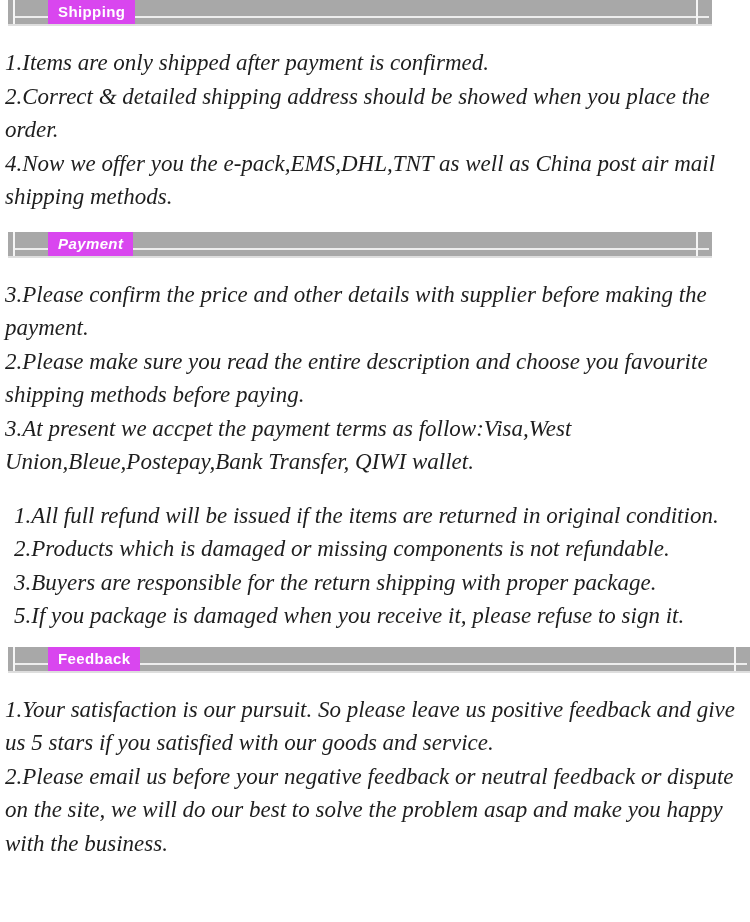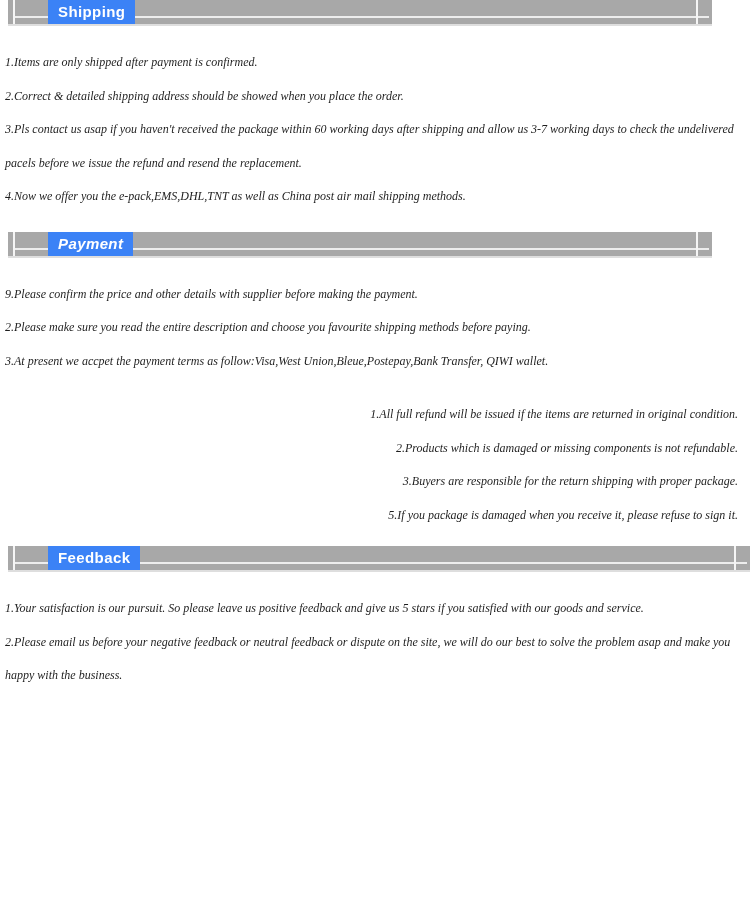--- a/index.html
+++ b/index.html
@@ -32,76 +32,75 @@
     background: #f5f5f5;
   }
   .bar .vl.left  { left: 5px; }
   .bar .vl.right { right: 14px; }
   .bar .label {
     position: absolute;
     left: 40px; top: 0;
     height: 24px;
     line-height: 24px;
     padding: 0 10px;
-    background: #3b82f6;
+    background: #d946ef;
     color: #ffffff;
     font-family: "Liberation Sans", sans-serif;
     font-weight: 700;
     font-size: 15px;
     letter-spacing: 0.4px;
   }
   .bar.w-shipping { width: 704px; }
   .bar.w-payment  { width: 704px; }
   .bar.w-refund   { width: 738px; }
   .bar.w-feedback { width: calc(100% - 8px); }
 
   .sec-payment  .bar { margin-top: 18px; font-style: italic; }
   .sec-refund   .bar { margin-top: 25px; }
   .sec-feedback .bar { margin-top: 14px; }
 
   
   .body {
     padding: 20px 12px 0 5px;
     color: #1e1e1e;
     font-style: italic;
-    font-size: 12px;
+    font-size: 23px;
     line-height: 33.5px;
   }
-  .sec-refund .body { padding-left: 14px; text-align: right; }
+  .sec-refund .body { padding-left: 14px; }
   .body p { margin: 0; }
 </style>
 </head>
 <body>
 
 <div class="page">
 
   <section class="sec-shipping">
     <div class="bar w-shipping">
       <span class="hline"></span>
       <span class="vl left"></span>
       <span class="vl right"></span>
       <span class="label">Shipping</span>
     </div>
     <div class="body">
       <p>1.Items are only shipped after payment is confirmed.</p>
       <p>2.Correct &amp; detailed shipping address should be showed when you place the order.</p>
-      <p>3.Pls contact us asap if you haven't received the package within 60 working days after shipping and allow us 3-7 working days to check the undelivered pacels before we issue the refund and resend the replacement.</p>
       <p>4.Now we offer you the e-pack,EMS,DHL,TNT as well as China post air mail shipping methods.</p>
     </div>
   </section>
 
   <section class="sec-payment">
     <div class="bar w-payment">
       <span class="hline"></span>
       <span class="vl left"></span>
       <span class="vl right"></span>
       <span class="label">Payment</span>
     </div>
     <div class="body">
-      <p>9.Please confirm the price and other details with supplier before making the payment.</p>
+      <p>3.Please confirm the price and other details with supplier before making the payment.</p>
       <p>2.Please make sure you read the entire description and choose you favourite shipping methods before paying.</p>
       <p>3.At present we accpet the payment terms as follow:Visa,West Union,Bleue,Postepay,Bank Transfer, QIWI wallet.</p>
     </div>
   </section>
 
   <section class="sec-refund">
     <div class="body">
       <p>1.All full refund will be issued if the items are returned in original condition.</p>
       <p>2.Products which is damaged or missing components is not refundable.</p>
       <p>3.Buyers are responsible for the return shipping with proper package.</p>

